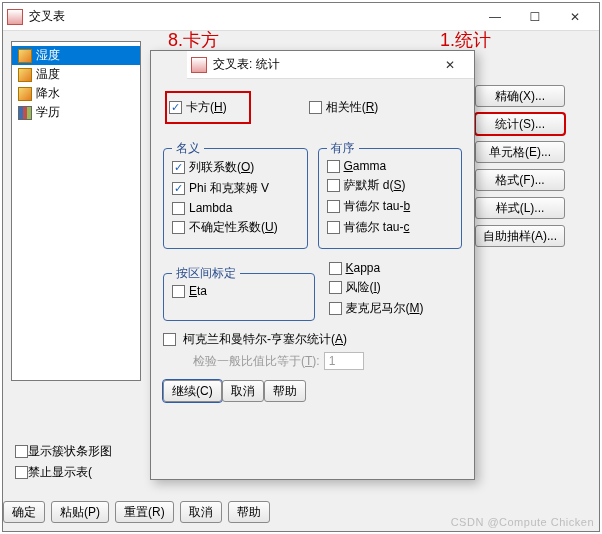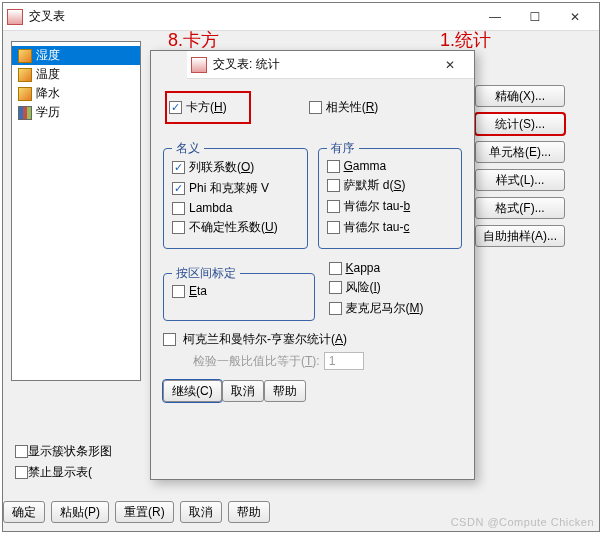--- a/index.html
+++ b/index.html
@@ -67,22 +67,22 @@
       <div class="listitem">
           <span class="bar-icon"></span>
           <span>学历</span>
         </div>
     </div>
 
     <div class="right-buttons">
       <div class="btn">精确(X)...</div>
       <div class="btn red-outline">统计(S)...</div>
       <div class="btn">单元格(E)...</div>
+      <div class="btn">格式(F)...</div>
       <div class="btn">样式(L)...</div>
-      <div class="btn">格式(F)...</div>
       <div class="btn">自助抽样(A)...</div>
     </div>
 
     <div class="bottom-checks">
       <label class="chk">
           <span class="checkbox"></span>
           <span>显示簇状条形图</span>
         </label>
       <label class="chk">
           <span class="checkbox"></span>

